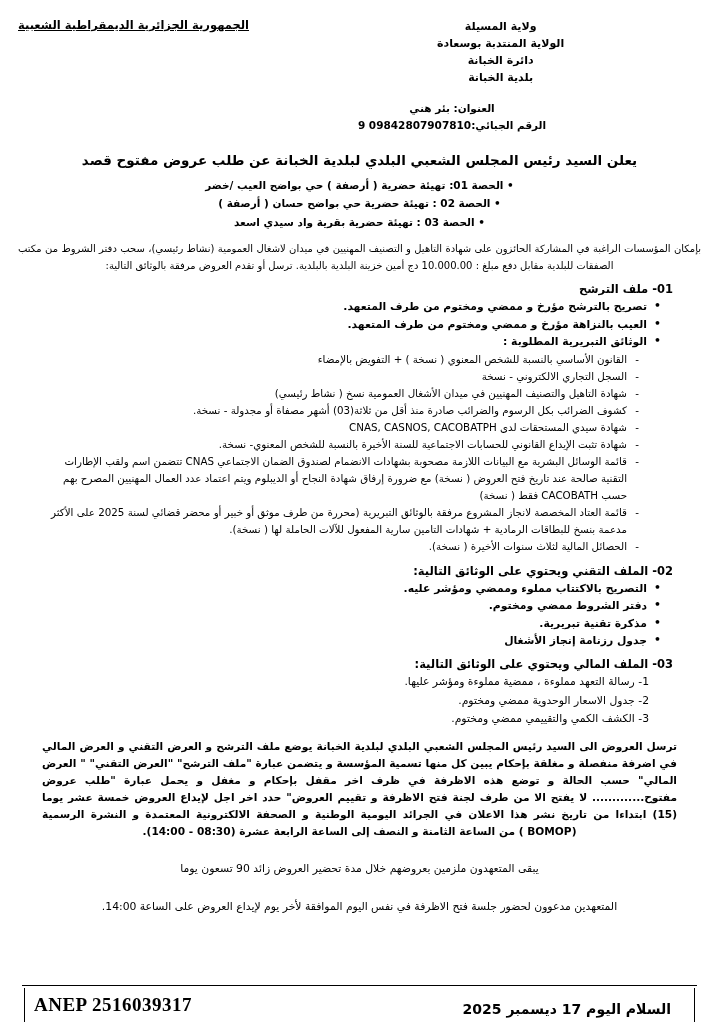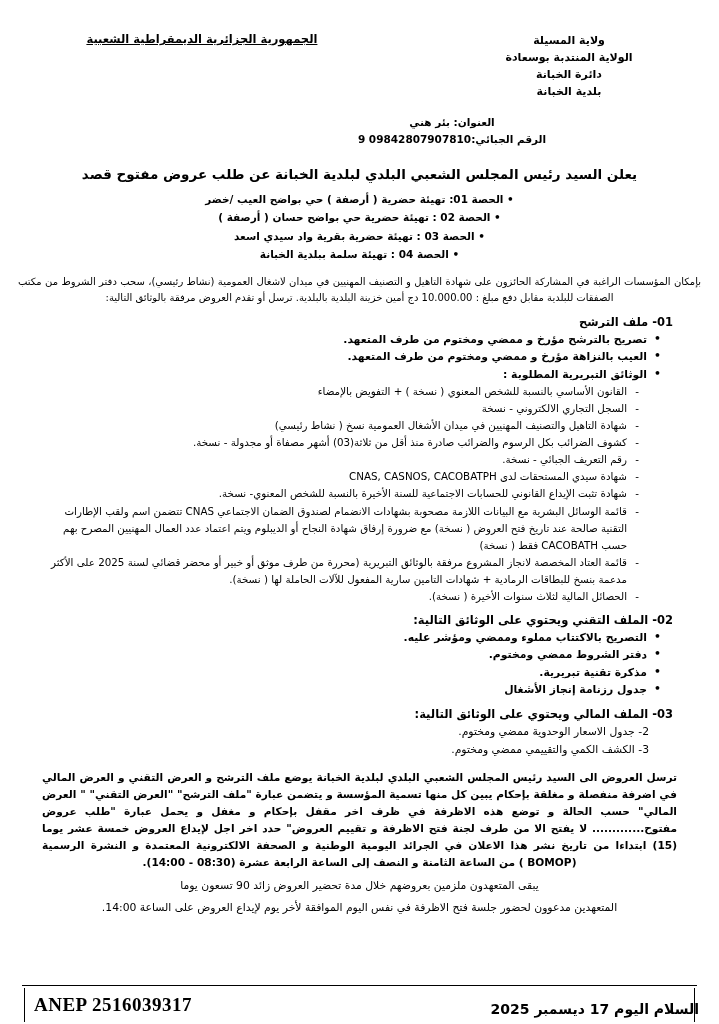--- a/index.html
+++ b/index.html
@@ -20,23 +20,23 @@
     width: 719px;
     height: 1024px;
     box-sizing: border-box;
     padding: 10px 18px 0 18px;
   }
 
   
   .doc-header {
     display: flex;
     flex-direction: row-reverse;
-    justify-content: center;
+    justify-content: flex-start;
     align-items: flex-start;
-    margin-top: 20px;
+    margin-top: 6px;
     gap: 8px;
   }
   .republic {
     font-size: 11.5px;
     font-weight: bold;
     text-decoration: underline;
     letter-spacing: 0px;
     margin-right: 120px;
     margin-top: 2px;
   }
@@ -153,21 +153,21 @@
     line-height: 1.62;
     margin-top: 9px;
     text-align: justify;
     text-align-last: center;
     padding: 0 24px;
     font-weight: bold;
   }
   .closing {
     font-size: 10.8px;
     line-height: 1.6;
-    margin-top: 5px;
+    margin-top: 20px;
     text-align: center;
     padding: 0 30px;
   }
 
   
   .footer {
     position: absolute;
     left: 0;
     right: 0;
     bottom: 0;
@@ -184,21 +184,21 @@
     position: absolute;
     left: 34px;
     bottom: 8px;
     font-family: "Liberation Serif", serif;
     font-weight: bold;
     font-size: 19px;
     letter-spacing: 0.5px;
   }
   .footer-date {
     position: absolute;
-    right: 20px;
+    right: 48px;
     bottom: 7px;
     font-size: 14px;
     font-weight: bold;
     direction: rtl;
   }
   .vrule-left {
     position: absolute;
     left: 24px;
     bottom: 2px;
     height: 34px;
@@ -231,54 +231,53 @@
     <div class="announce-line">العنوان: بئر هني</div>
     <div class="announce-line">الرقم الجبائي:09842807907810 9</div>
   </div>
 
   <div class="main-title">يعلن السيد رئيس المجلس الشعبي البلدي لبلدية الخبانة عن طلب عروض مفتوح قصد</div>
 
   <div class="lots">
     <div>الحصة 01: تهيئة حضرية ( أرصفة ) حي بواضح العيب /خضر</div>
     <div>الحصة 02 : تهيئة حضرية حي بواضح حسان ( أرصفة )</div>
     <div>الحصة 03 : تهيئة حضرية بقرية واد سيدي اسعد</div>
-    <div>الحصة 04 : تهيئة سلمة ببلدية الخبانة</div>
   </div>
 
   <div class="para">بإمكان المؤسسات الراغبة في المشاركة الحائزون على شهادة التاهيل و التصنيف المهنيين في ميدان لاشغال العمومية (نشاط رئيسي)، سحب دفتر الشروط من مكتب الصفقات للبلدية مقابل دفع مبلغ : 10.000.00 دج أمين خزينة البلدية بالبلدية. ترسل أو تقدم العروض مرفقة بالوثائق التالية:</div>
 
   <div class="section-head">01- ملف الترشح</div>
   <ul class="bullets">
     <li>تصريح بالترشح مؤرخ و ممضي ومختوم من طرف المتعهد.</li>
     <li>العيب بالنزاهة مؤرخ و ممضي ومختوم من طرف المتعهد.</li>
     <li>الوثائق التبريرية المطلوبة :</li>
   </ul>
   <ul class="dashes">
     <li class="center">القانون الأساسي بالنسبة للشخص المعنوي ( نسخة ) + التفويض بالإمضاء</li>
     <li class="center">السجل التجاري الالكتروني - نسخة</li>
     <li class="center">شهادة التاهيل والتصنيف المهنيين في ميدان الأشغال العمومية نسخ ( نشاط رئيسي)</li>
     <li class="center">كشوف الضرائب بكل الرسوم والضرائب صادرة منذ أقل من ثلاثة(03) أشهر مصفاة أو مجدولة - نسخة.</li>
-    <li class="center">رقم التعريف الجبائي - نسخة.</li>
     <li class="center">شهادة سيدي المستحقات لدى CNAS, CASNOS, CACOBATPH</li>
     <li class="center">شهادة تثبت الإيداع القانوني للحسابات الاجتماعية للسنة الأخيرة  بالنسبة للشخص المعنوي- نسخة.</li>
     <li>قائمة الوسائل البشرية مع البيانات اللازمة مصحوبة بشهادات الانضمام لصندوق الضمان الاجتماعي CNAS تتضمن اسم ولقب الإطارات التقنية صالحة عند تاريخ فتح العروض ( نسخة) مع ضرورة إرفاق شهادة النجاح أو الديبلوم ويتم اعتماد عدد العمال المهنيين المصرح بهم حسب CACOBATH فقط ( نسخة)</li>
     <li>قائمة العتاد المخصصة لانجاز المشروع مرفقة بالوثائق التبريرية (محررة من طرف موثق أو خبير أو محضر قضائي لسنة 2025 على الأكثر مدعمة بنسخ للبطاقات الرمادية + شهادات التامين سارية المفعول للآلات الحاملة لها ( نسخة).</li>
     <li class="center">الحصائل المالية لثلاث سنوات الأخيرة ( نسخة).</li>
   </ul>
 
   <div class="section-head">02- الملف التقني ويحتوي على الوثائق التالية:</div>
   <ul class="bullets">
     <li>التصريح بالاكتتاب مملوء وممضي ومؤشر عليه.</li>
     <li>دفتر الشروط ممضي ومختوم.</li>
     <li>مذكرة تقنية تبريرية.</li>
     <li>جدول رزنامة إنجاز الأشغال</li>
   </ul>
 
   <div class="section-head">03- الملف المالي ويحتوي على الوثائق التالية:</div>
   <ul class="nums">
+    <li>1- رسالة التعهد مملوءة ، ممضية مملوءة ومؤشر عليها.</li>
     <li>2- جدول الاسعار الوحدوية ممضي ومختوم.</li>
     <li>3- الكشف الكمي والتقييمي ممضي ومختوم.</li>
   </ul>
 
   <div class="final-para">ترسل العروض الى السيد رئيس المجلس الشعبي البلدي لبلدية الخبانة يوضع ملف الترشح و العرض التقني و العرض المالي في اضرفة منفصلة و مغلقة بإحكام يبين كل منها تسمية المؤسسة و يتضمن عبارة "ملف الترشح" "العرض التقني" " العرض المالي" حسب الحالة و توضع هذه الاظرفة في ظرف اخر مقفل بإحكام و مغفل و يحمل عبارة "طلب عروض مفتوح............. لا يفتح الا من طرف لجنة فتح الاظرفة و تقييم العروض" حدد اخر اجل لإيداع العروض خمسة عشر يوما (15) ابتداءا من تاريخ نشر هذا الاعلان في الجرائد اليومية الوطنية و الصحفة الالكترونية المعتمدة و النشرة الرسمية (BOMOP ) من الساعة الثامنة و النصف إلى الساعة الرابعة عشرة (08:30 - 14:00).</div>
 
   <div class="closing">يبقى المتعهدون ملزمين بعروضهم خلال مدة تحضير العروض زائد 90 تسعون يوما</div>
   <div class="closing">المتعهدين مدعوون لحضور جلسة فتح الاظرفة في نفس اليوم الموافقة لأخر يوم لإيداع العروض على الساعة 14:00.</div>
 
   <div class="footer">

